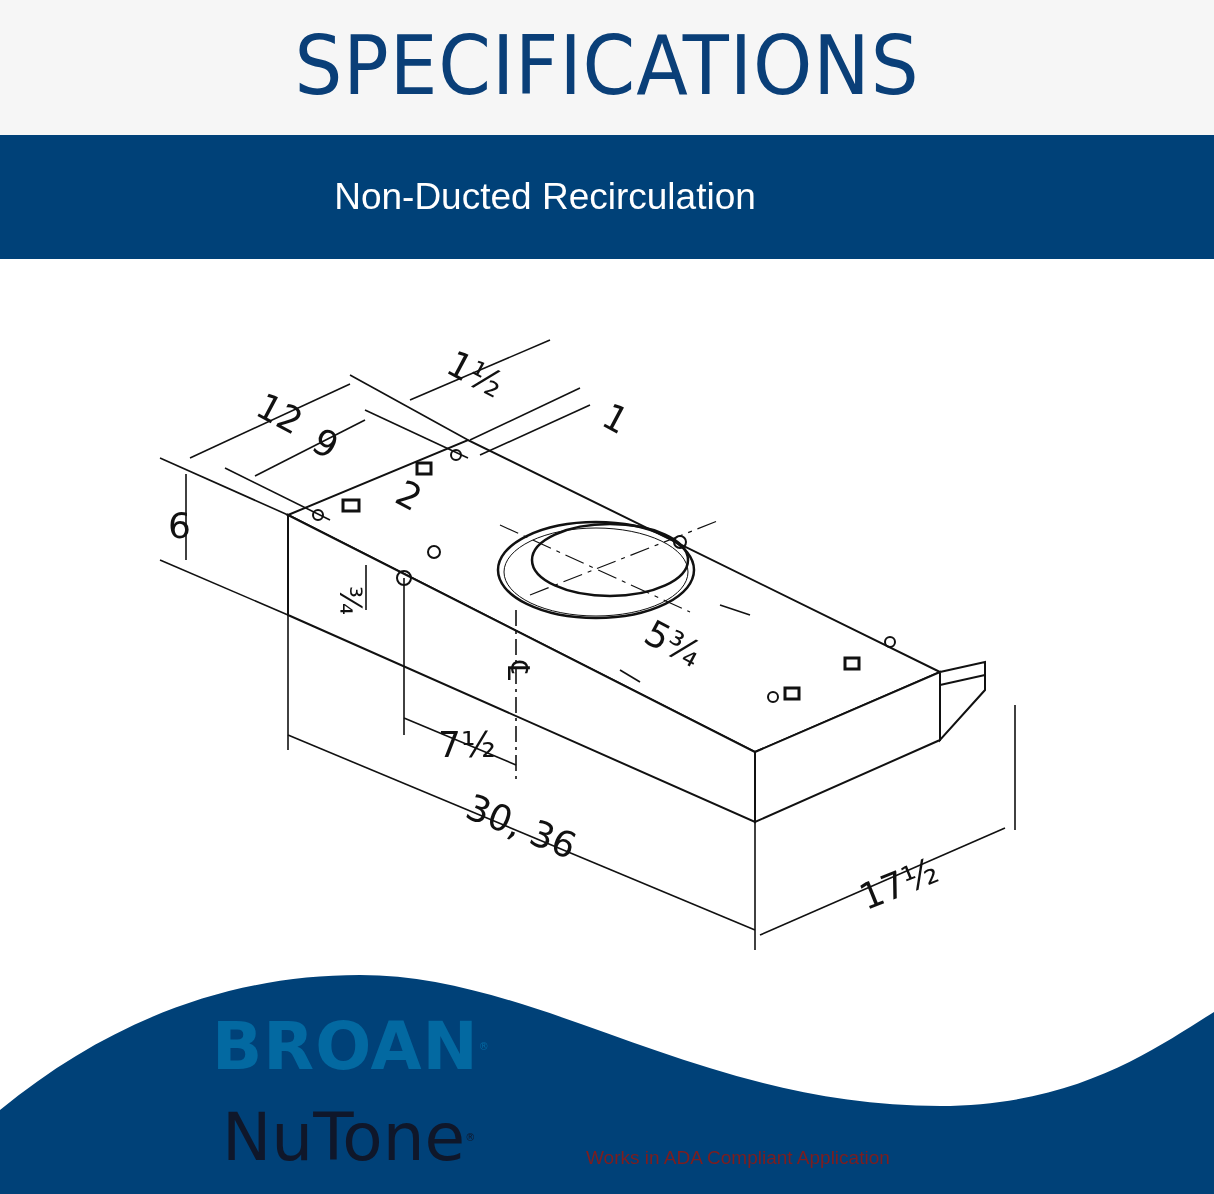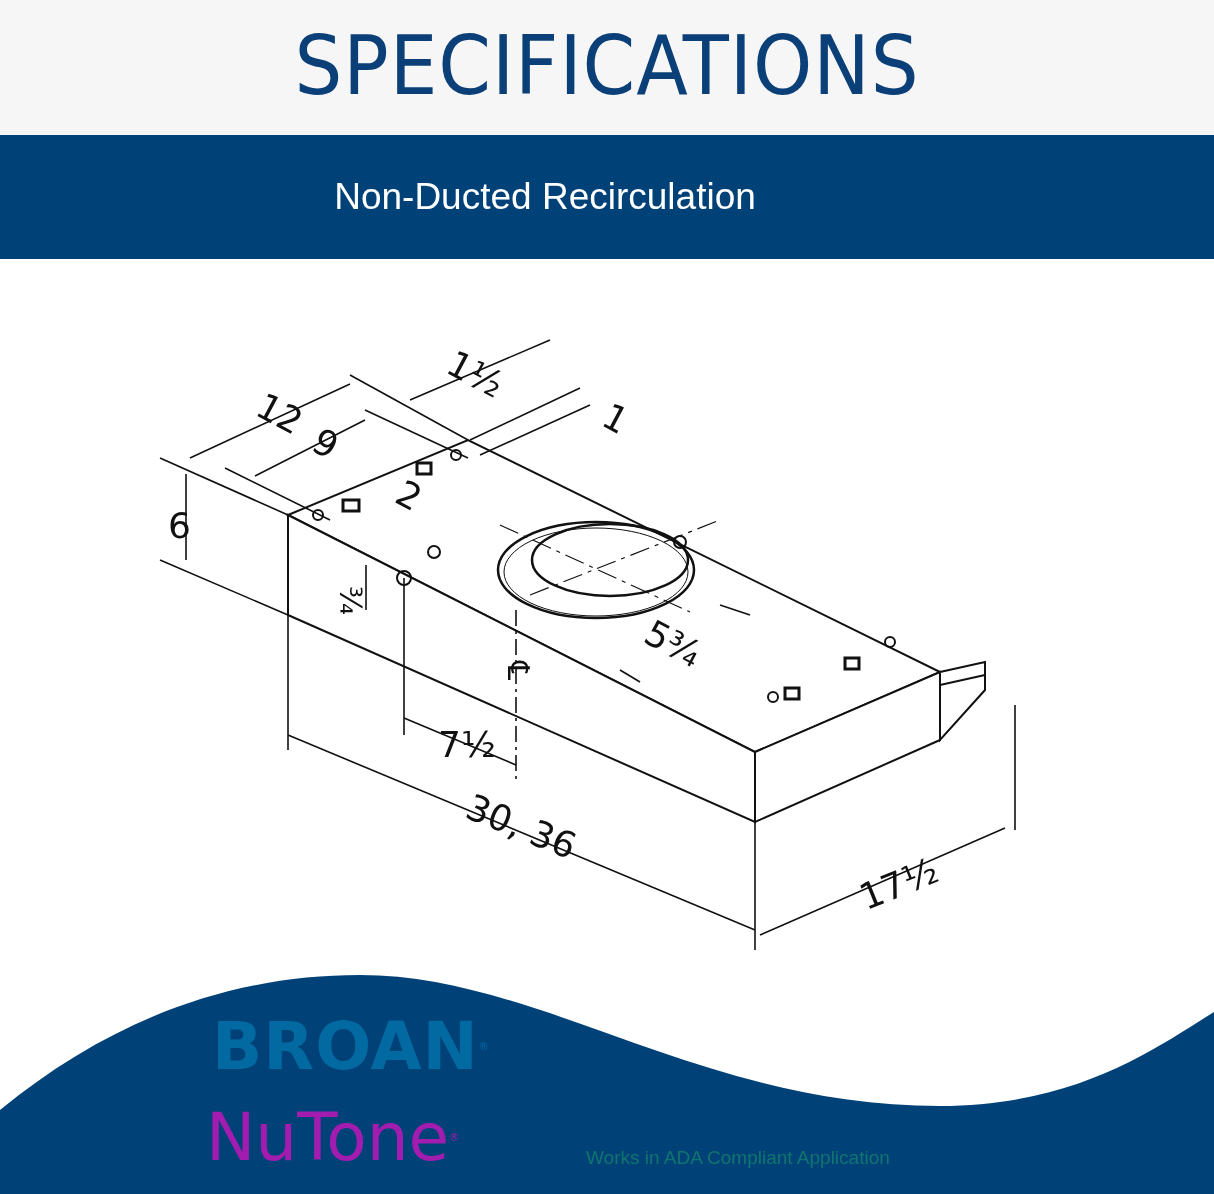--- a/index.html
+++ b/index.html
@@ -5,22 +5,22 @@
   html, body { margin:0; padding:0; }
   body { width:1214px; height:1194px; position:relative; overflow:hidden; background:#ffffff; font-family:"Liberation Sans", sans-serif; }
   .top-band { position:absolute; left:0; top:0; width:1214px; height:135px; background:#f6f6f6; }
   .title { position:absolute; left:0; top:16px; width:1214px; text-align:center; font-size:82px; color:#0a3f78; letter-spacing:1px; font-family:"DejaVu Sans", sans-serif; font-weight:normal; line-height:100px; transform:scaleX(0.92); }
   .sub-band { position:absolute; left:0; top:135px; width:1214px; height:124px; background:#004178; }
   .subtitle { position:absolute; left:0; top:174px; width:1090px; text-align:center; color:#ffffff; font-size:37px; line-height:46px; font-family:"Liberation Sans", sans-serif; }
   .diagram { position:absolute; left:0; top:260px; width:1214px; height:720px; }
   .footer-wave { position:absolute; left:0; top:960px; width:1214px; height:234px; }
   .brand-broan { position:absolute; left:212px; top:1012px; color:#0369a1; font-size:66px; font-weight:bold; font-family:"DejaVu Sans", sans-serif; letter-spacing:1px; line-height:70px; }
   .brand-broan sup, .brand-nutone sup { font-size:10px; vertical-align:top; font-weight:normal; }
-  .brand-nutone { position:absolute; left:206px; top:1100px; color:#a21caf; font-size:66px; font-family:"DejaVu Sans", sans-serif; line-height:76px; }
-  .ada { position:absolute; left:586px; top:1146px; color:#0f766e; font-size:19px; line-height:24px; }
+  .brand-nutone { position:absolute; left:222px; top:1100px; color:#0f172a; font-size:66px; font-family:"DejaVu Sans", sans-serif; line-height:76px; }
+  .ada { position:absolute; left:586px; top:1146px; color:#7f1d1d; font-size:19px; line-height:24px; }
 </style>
 </head>
 <body>
 
 <div class="top-band"></div>
 <div class="title">SPECIFICATIONS</div>
 <div class="sub-band"></div>
 <div class="subtitle">Non-Ducted Recirculation</div>
 
 <svg class="diagram" viewBox="0 260 1214 720" xmlns="http://www.w3.org/2000/svg" fill="none" stroke="#111" stroke-width="2" font-family="DejaVu Sans, sans-serif">

